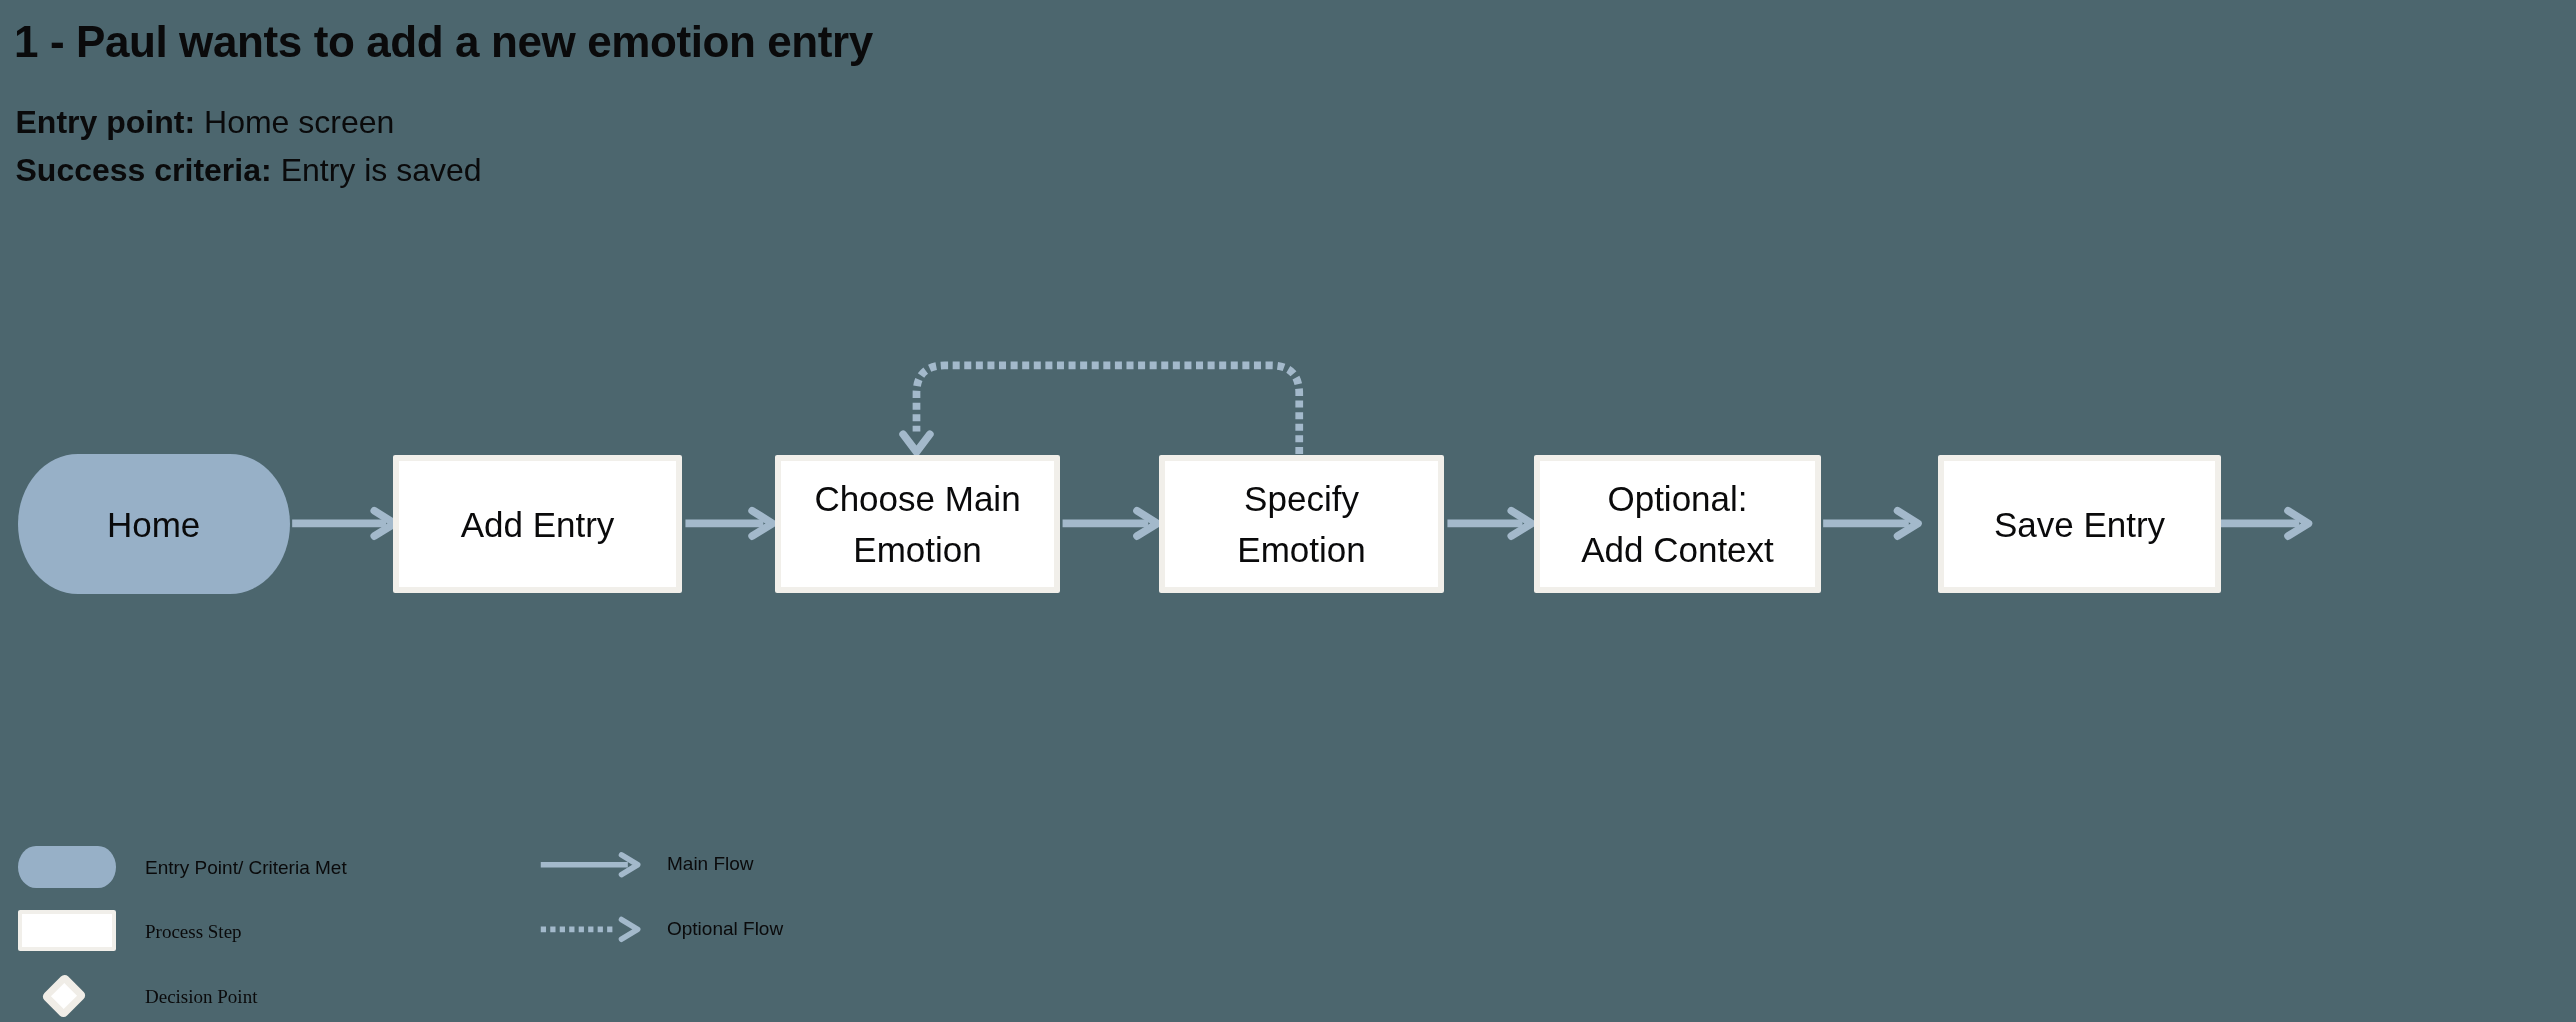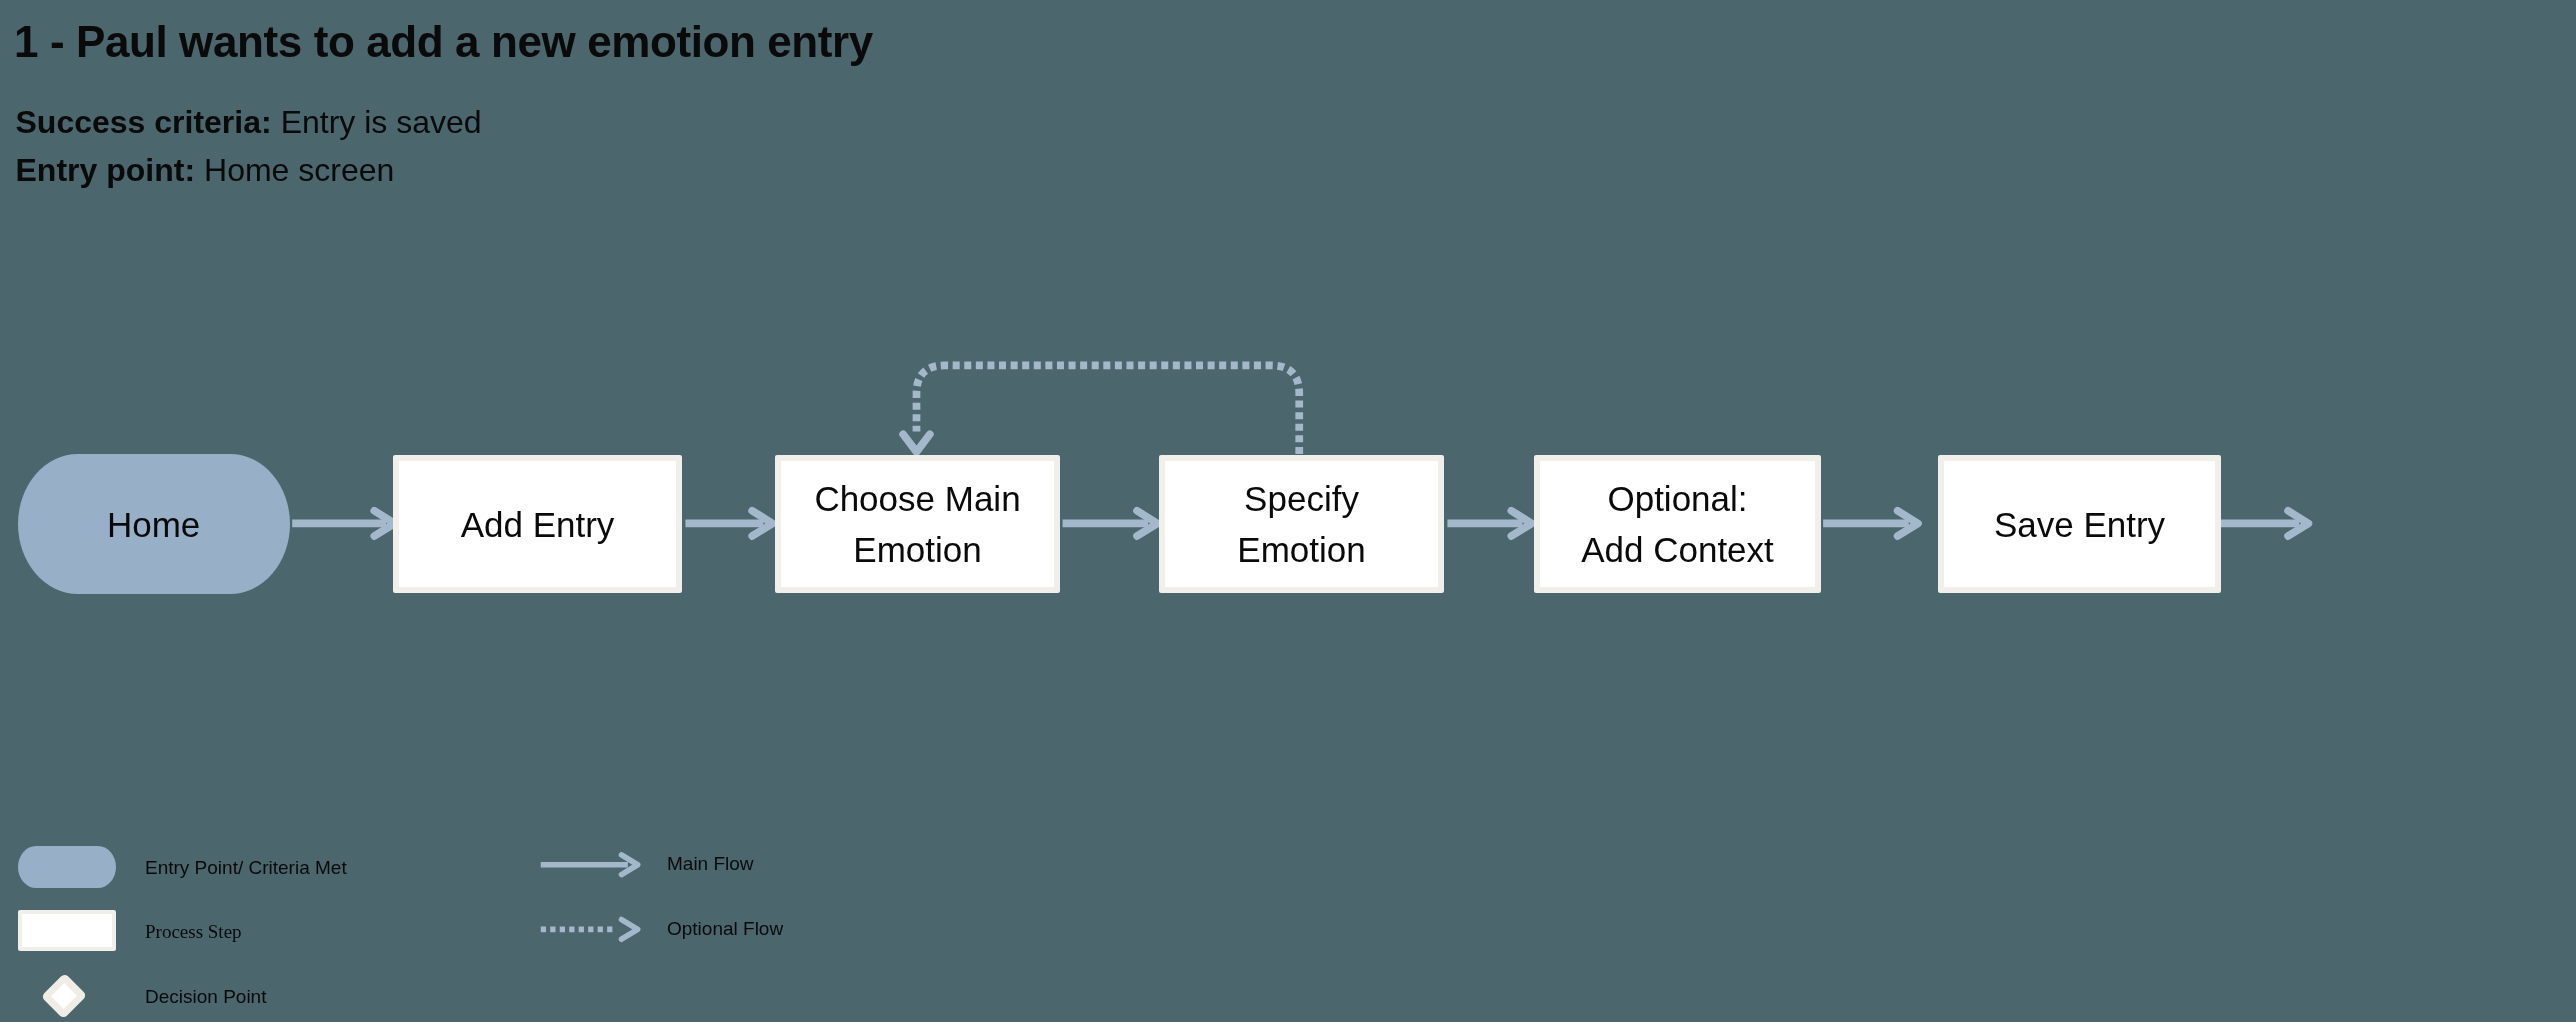--- a/index.html
+++ b/index.html
@@ -72,24 +72,24 @@
   }
 </style>
 </head>
 <body>
 
 <div class="stage">
 
   <div class="title">1 - Paul wants to add a new emotion entry</div>
   <div class="meta">
     <div>
-      <span class="lbl">Success criteria:</span><span class="val">Entry is saved</span>
+      <span class="lbl">Entry point:</span><span class="val">Home screen</span>
     </div>
     <div>
-      <span class="lbl">Entry point:</span><span class="val">Home screen</span>
+      <span class="lbl">Success criteria:</span><span class="val">Entry is saved</span>
     </div>
   </div>
 
   <svg class="arrows" width="2576" height="1023" viewBox="0 0 3668 1456">
 
     <g>
       <line class="flow-line" x1="416" y1="745" x2="550" y2="745"></line>
       <polyline class="flow-head" points="533,727 562,745 533,763"></polyline>
     </g>
     <g>
@@ -145,20 +145,20 @@
 
 
   <div>
     <div class="sw-terminal"></div>
     <div class="legend-label" style="left:145px;top:867px;">Entry Point/ Criteria Met</div>
 
     <div class="sw-process"></div>
     <div class="legend-label" style="left:145px;top:931px;font-family:Liberation Serif, serif;">Process Step</div>
 
     <div class="sw-decision"></div>
-    <div class="legend-label" style="left:145px;top:996px;">Decision Point</div>
+    <div class="legend-label" style="left:145px;top:996px;font-family:Liberation Serif, serif;">Decision Point</div>
 
     <div class="legend-label" style="left:667px;top:863px;">Main Flow</div>
     <div class="legend-label" style="left:667px;top:928px;">Optional Flow</div>
   </div>
 
 </div>
 
 
 </body></html>

